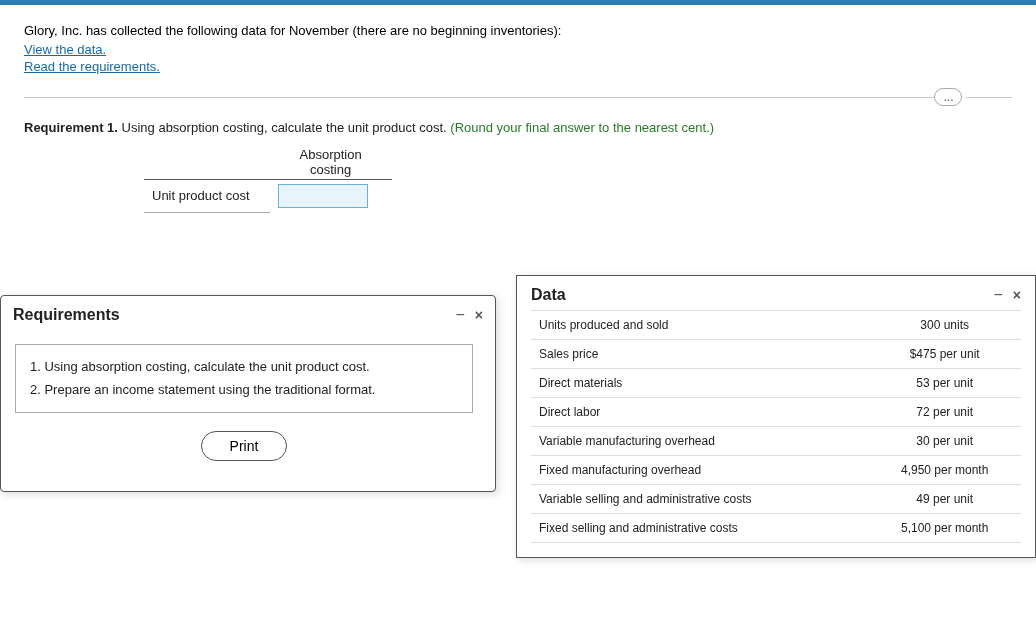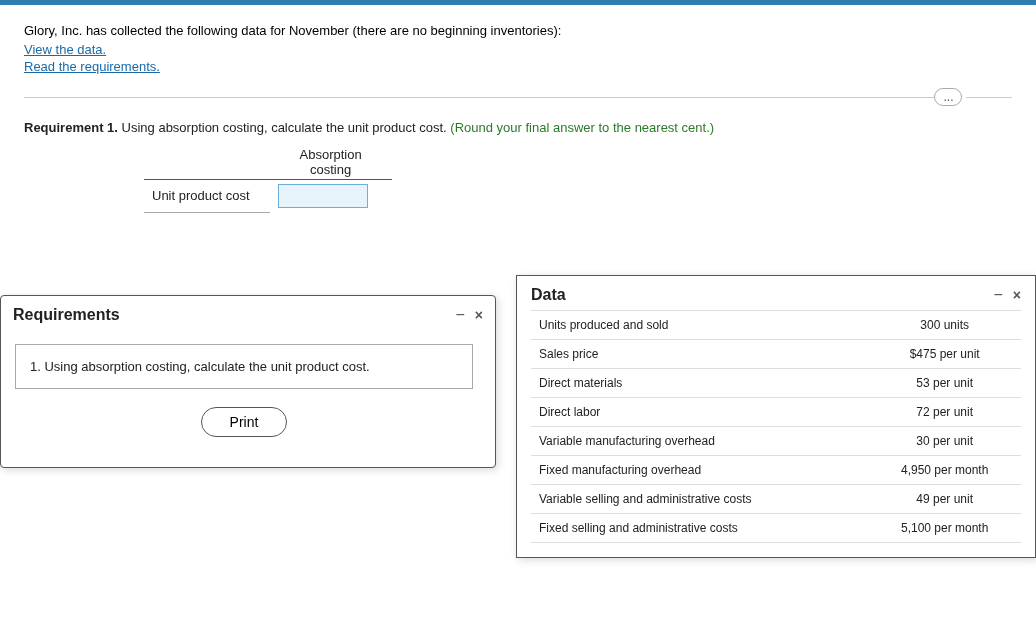--- a/index.html
+++ b/index.html
@@ -298,20 +298,23 @@
     <div class="modal-controls">
       <span class="modal-minimize">−</span>
       <span class="modal-close">×</span>
     </div>
   </div>
   <div class="modal-body">
     <div class="req-list">
       <div>
         <span>1.  Using absorption costing, calculate the unit product cost.</span>
       </div>
+      <div>
+        <span>2.  Prepare an income statement using the traditional format.</span>
+      </div>
     </div>
     <div class="modal-footer">
       <button class="btn-print">Print</button>
     </div>
   </div>
 </div>
 
 <div class="data-modal">
   <div class="modal-title-bar">
     <span class="modal-title">Data</span>

